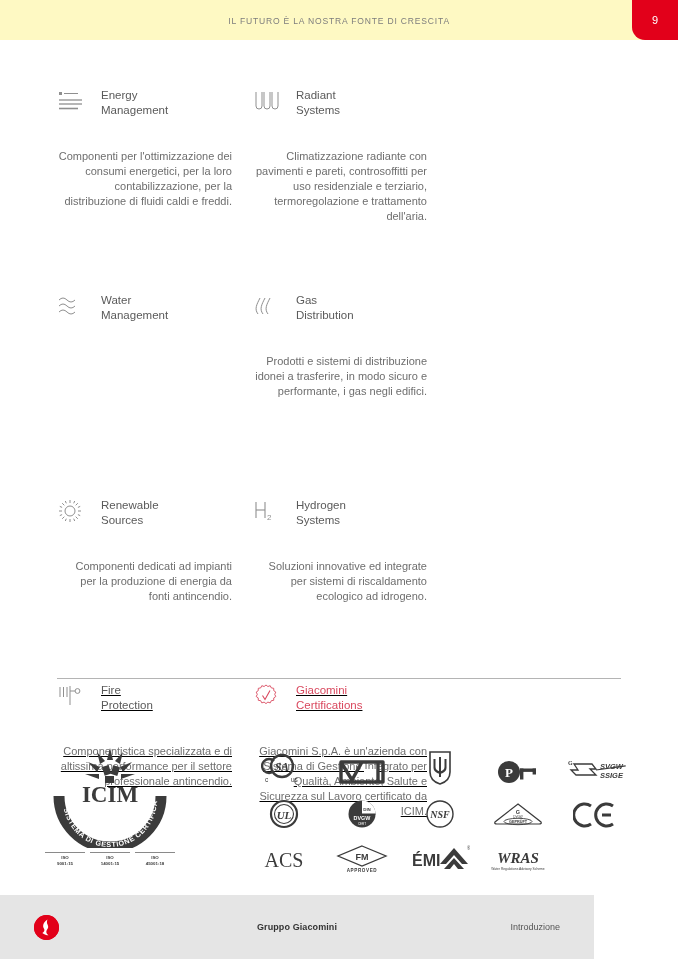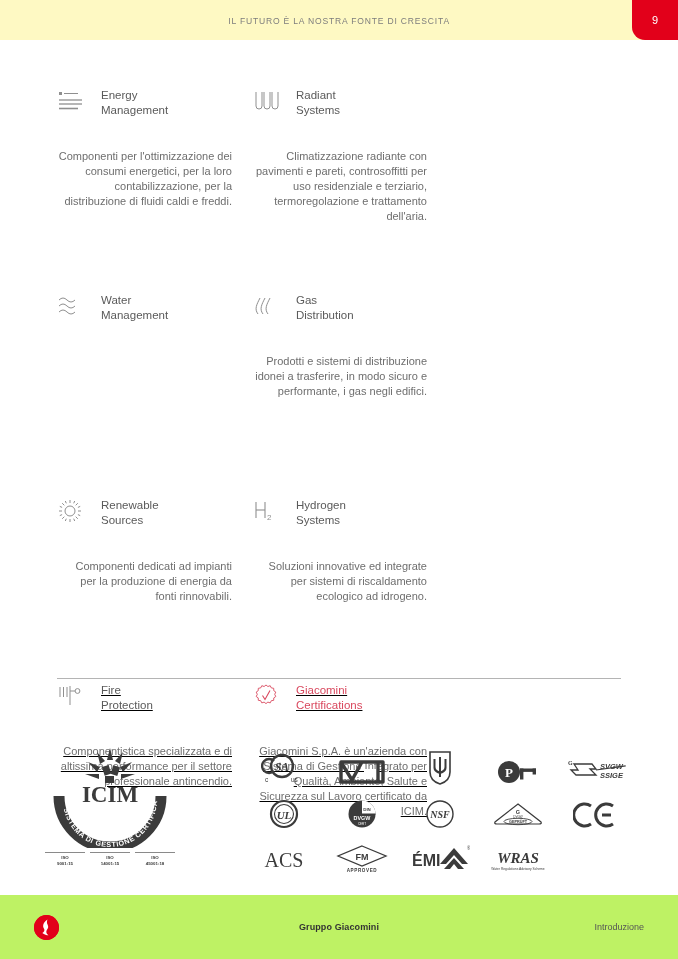--- a/index.html
+++ b/index.html
@@ -170,23 +170,23 @@
     align-items: flex-end;
     justify-content: center;
     height: 40px;
   }
 
   
   .footer {
     position: absolute;
     left: 0;
     bottom: 0;
-    width: 678px;
+    width: 594px;
     height: 64px;
-    background: #bef264;
+    background: #e5e5e5;
     display: flex;
     align-items: center;
   }
   .footer-logo {
     position: absolute;
     left: 34px;
     width: 25px;
     height: 25px;
     border-radius: 50%;
     background: #e2001a;
@@ -308,21 +308,21 @@
               <line x1="2.8" y1="7.4" x2="5.1" y2="8.4"></line>
               <line x1="20.9" y1="15.6" x2="23.2" y2="16.6"></line>
               <line x1="23.2" y1="7.4" x2="20.9" y2="8.4"></line>
               <line x1="5.1" y1="15.6" x2="2.8" y2="16.6"></line>
             </g>
           </svg>
         </div>
         <div class="cell-title">Renewable
 Sources</div>
       </div>
-      <div class="cell-body">Componenti dedicati ad impianti per la produzione di energia da fonti rinnovabili.</div>
+      <div class="cell-body">Componenti dedicati ad impianti per la produzione di energia da fonti antincendio.</div>
     </div>
 
     <div class="cell row2">
       <div class="cell-head">
         <div class="cell-icon">
           <svg width="30" height="26" viewBox="0 0 30 26">
             <g stroke="#8f8f8f" stroke-width="1.1" fill="none">
               <line x1="4" y1="3" x2="4" y2="19"></line>
               <line x1="13" y1="3" x2="13" y2="19"></line>
               <line x1="4" y1="11" x2="13" y2="11"></line>

